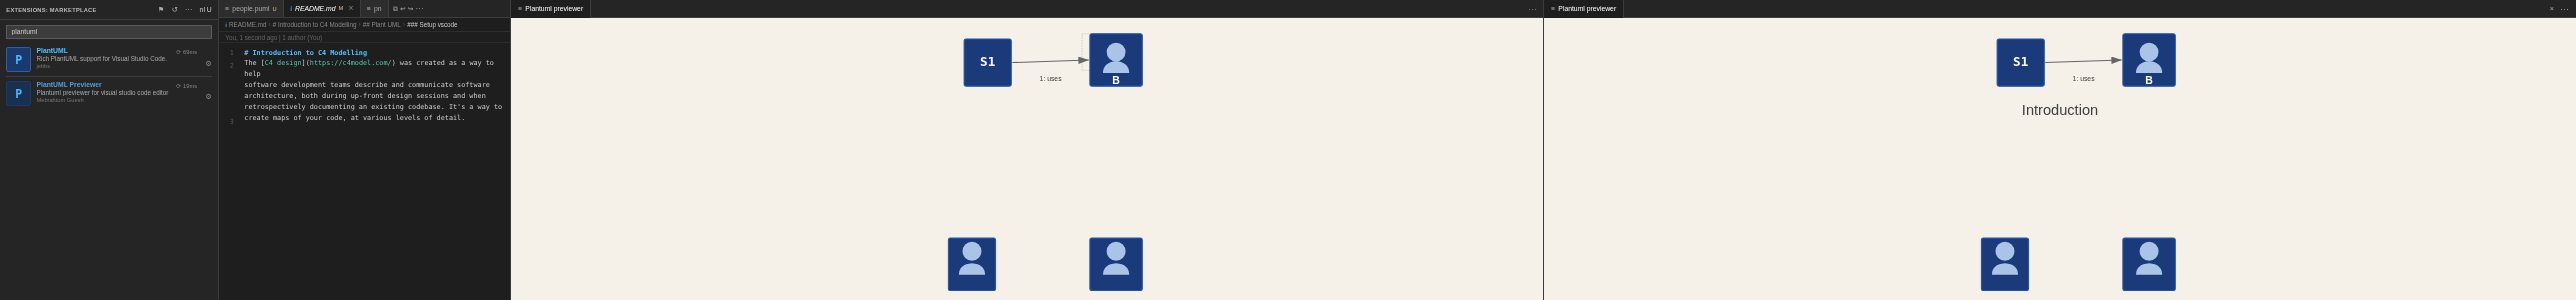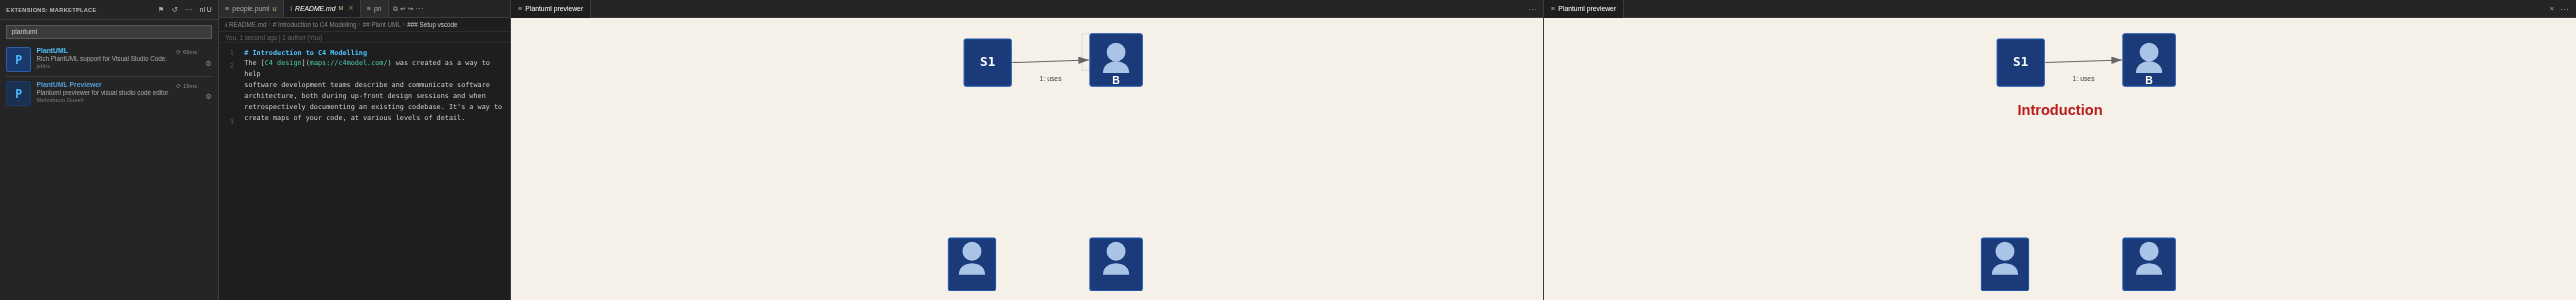--- a/index.html
+++ b/index.html
@@ -430,21 +430,21 @@
   </div>
 
   <div class="editor-content">
     <div class="line-numbers">
       <span class="line-num">1</span>
       <span class="line-num" style="margin-top: 2.1px;">2</span>
       <span class="line-num" style="margin-top: 46px;">3</span>
     </div>
     <div class="code-area">
       <div class="code-line code-heading"># Introduction to C4 Modelling</div>
-      <div class="code-line code-text">The [<span class="code-link">C4 design</span>](<span class="code-link">maps://c4model.com/</span>) was created as a way to help
+      <div class="code-line code-text">The [<span class="code-link">C4 design</span>](<span class="code-link">https://c4model.com/</span>) was created as a way to help
 software development teams describe and communicate software
 architecture, both during up-front design sessions and when
 retrospectively documenting an existing codebase. It's a way to
 create maps of your code, at various levels of detail.</div>
       <div class="code-line code-text">&nbsp;</div>
     </div>
   </div>
 </div>
 
 <div class="preview-container">
@@ -500,21 +500,21 @@
         <span style="color:#aaa;">≡</span>
         <span>Plantuml previewer</span>
       </div>
       <div style="margin-left: auto; display:flex; align-items:center; gap:2.1px; padding:0 5.2px;">
         <button class="icon-btn">×</button>
         <button class="icon-btn" style="font-size:8.4px;">···</button>
       </div>
     </div>
     <div class="preview-content">
       
-      <div style="position:absolute; top:84px; left:50%; transform:translateX(-50%); font-size:14.6px; font-weight:bold; color:#b91c1c; font-family:sans-serif; white-space:nowrap;">Introduction</div>
+      <div style="position:absolute; top:84px; left:50%; transform:translateX(-50%); font-size:14.6px; font-weight:normal; color:#404040; font-family:sans-serif; white-space:nowrap;">Introduction</div>
       
       <svg width="100%" height="100%" viewBox="0 0 500 540" xmlns="http://www.w3.org/2000/svg" style="font-size:13px">
         <rect width="500" height="540" fill="#f5f0e8"></rect>
 
         <rect x="130" y="40" width="90" height="90" rx="4" ry="4" fill="#1a3a7a" stroke="#2255aa" stroke-width="2"></rect>
         <text x="175" y="92" text-anchor="middle" fill="white" font-size="24" font-weight="bold" font-family="monospace">S1</text>
 
         <rect x="370" y="30" width="100" height="100" rx="4" ry="4" fill="#1a3a7a" stroke="#2255aa" stroke-width="2"></rect>
         <circle cx="420" cy="65" r="18" fill="#aac4e8"></circle>
         <path d="M395 105 Q395 85 420 82 Q445 85 445 105 Z" fill="#aac4e8"></path>

